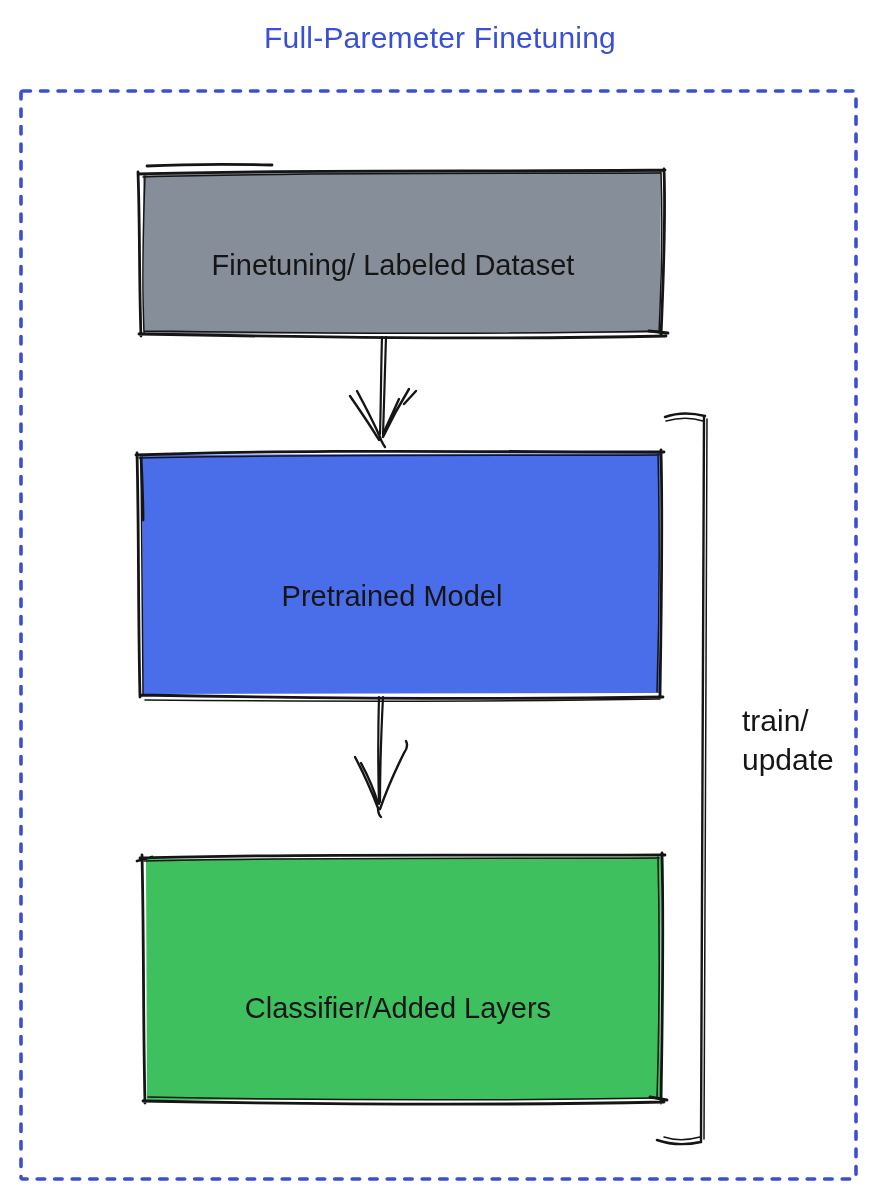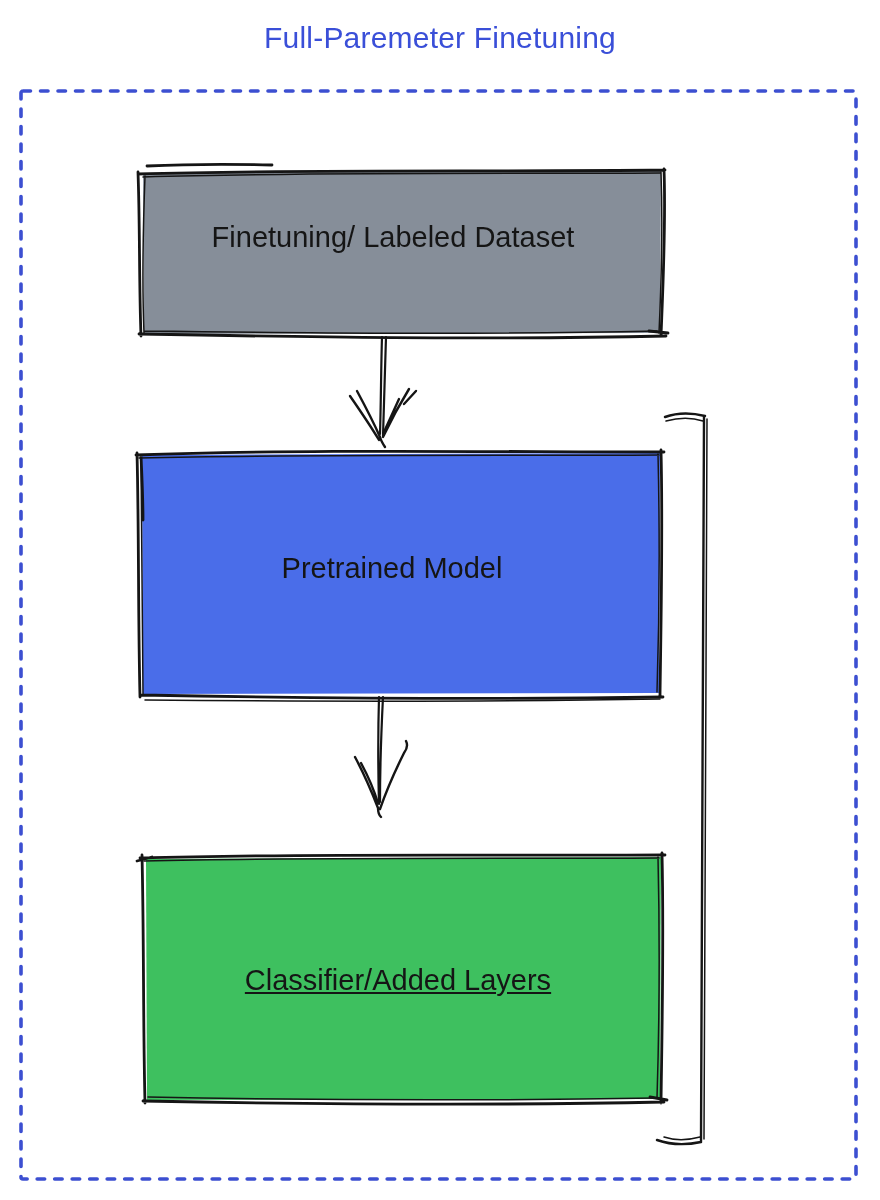--- a/index.html
+++ b/index.html
@@ -43,24 +43,25 @@
   }
   .node-label {
     position: absolute;
     display: flex;
     align-items: center;
     justify-content: center;
     font-size: 29px;
     color: #151515;
     white-space: nowrap;
     pointer-events: none;
+    margin-top: 28px;
   }
   .label-dataset   { left: 140px; top: 172px; width: 506px; height: 130px; }
   .label-pretrained{ left: 138px; top: 456px; width: 508px; height: 224px; }
-  .label-classifier{ left: 142px; top: 860px; width: 512px; height: 240px; text-decoration: underline; }
+  .label-classifier{ left: 142px; top: 860px; width: 512px; height: 240px; }
   .annotation {
     position: absolute;
     left: 742px;
     top: 701px;
     font-size: 30px;
     line-height: 39px;
     color: #151515;
     white-space: nowrap;
   }
 </style>
@@ -145,14 +146,18 @@
                M700,1137 C689,1140 676,1141 664,1137"></path>
     </g>
   </svg>
 
   <div class="node-label label-dataset">Finetuning/ Labeled Dataset</div>
 
   <div class="node-label label-pretrained">Pretrained Model</div>
 
   <div class="node-label label-classifier">Classifier/Added Layers</div>
 
+  <div class="annotation">
+    <div>train/</div>
+    <div>update</div>
+  </div>
 
 </div>
 
 </body></html>

